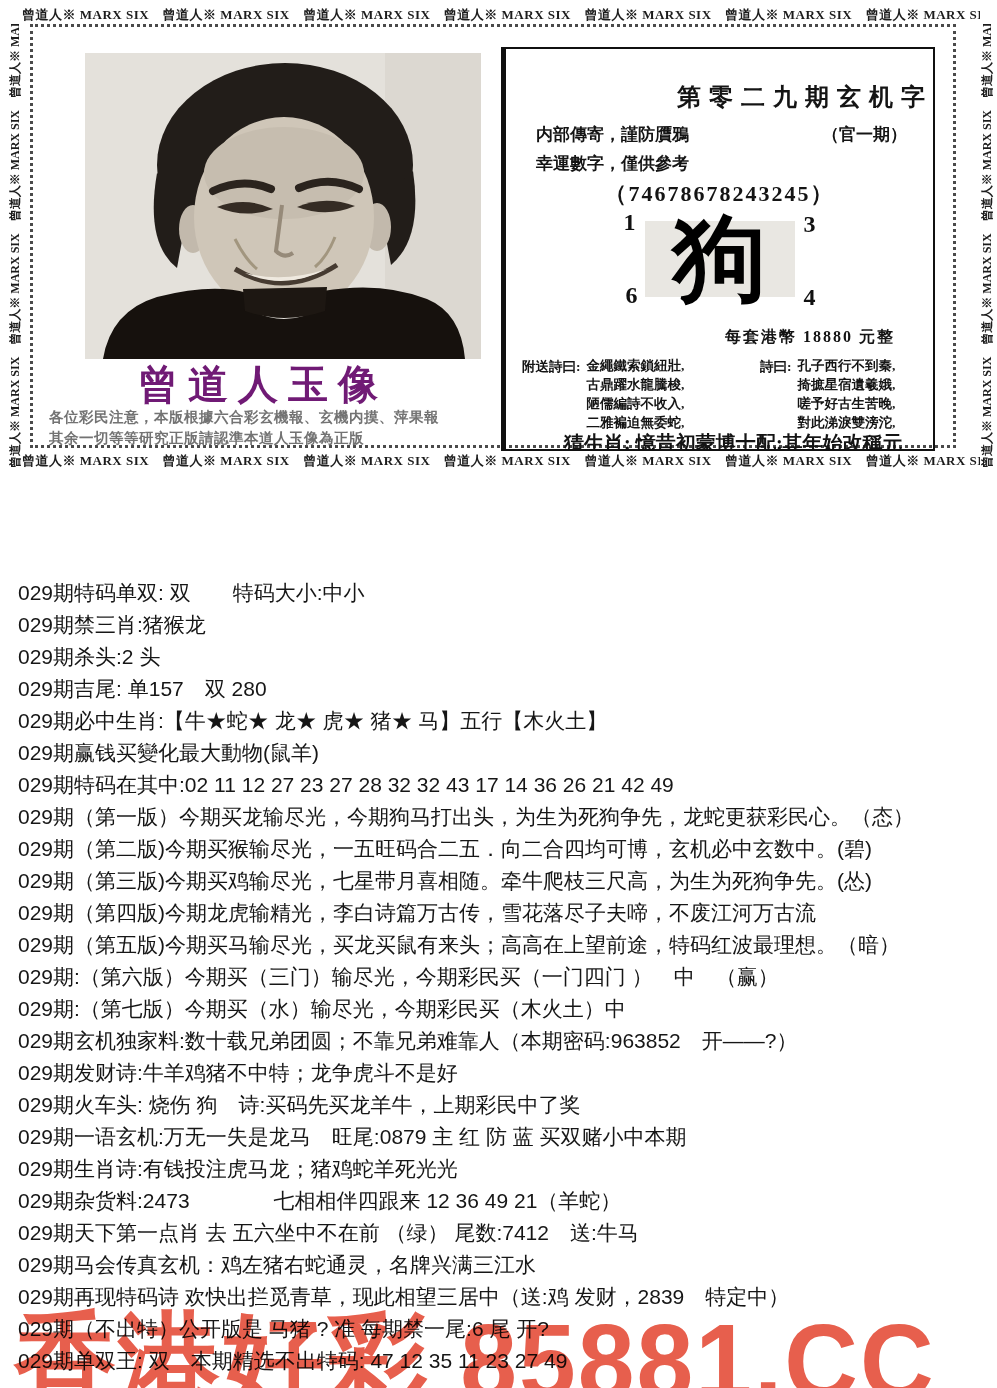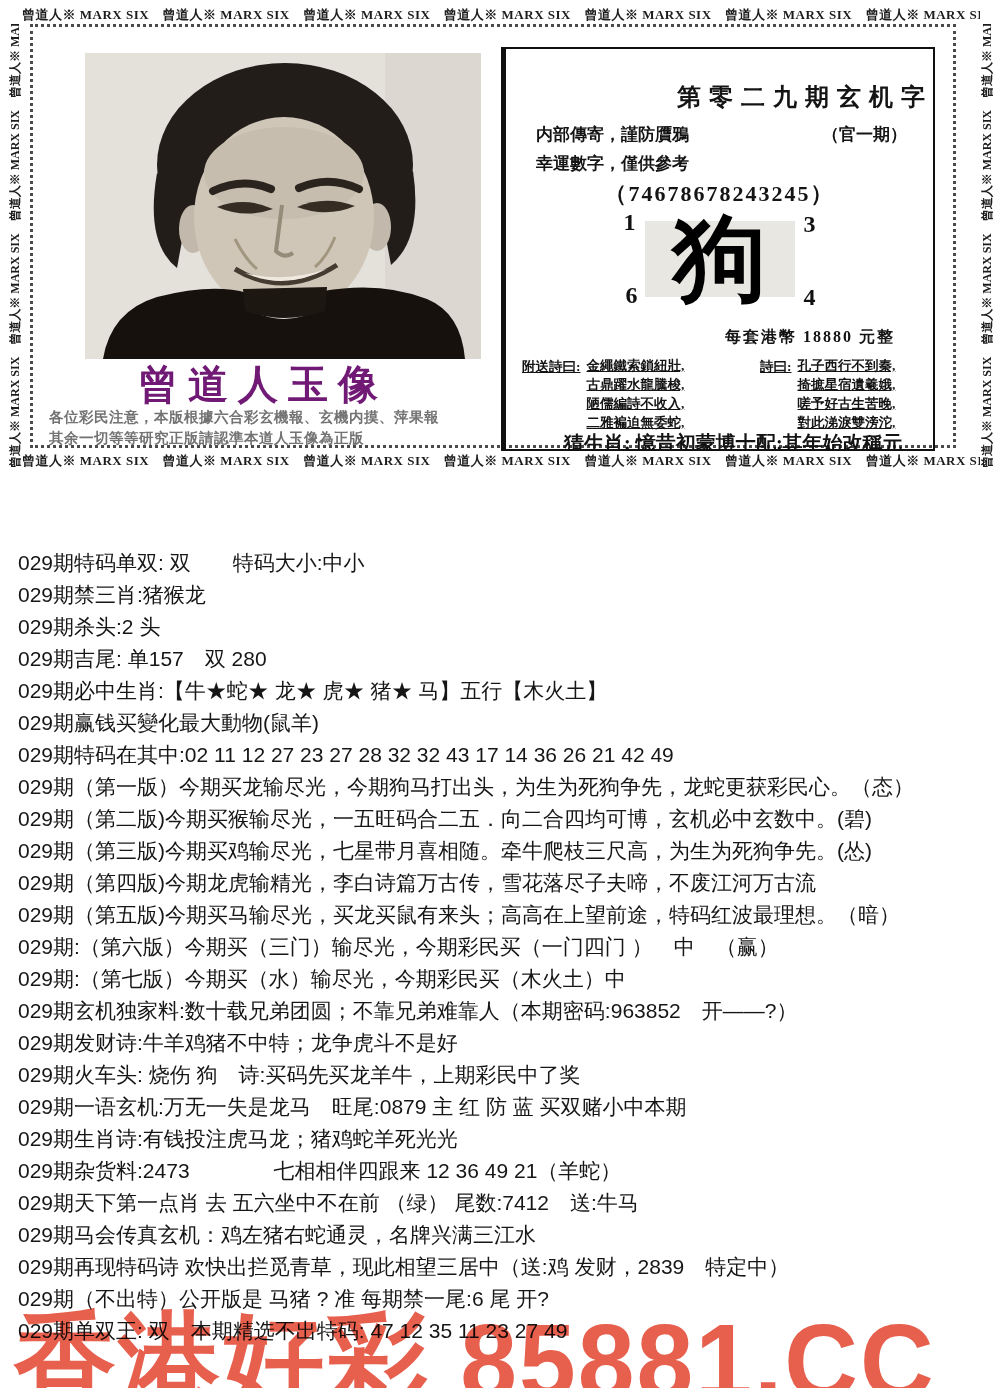--- a/index.html
+++ b/index.html
@@ -51,30 +51,30 @@
   .mbox-sub2{margin:6px 0 0 30px;font-size:17px;font-weight:700;}
   .mbox-digits{margin-top:4px;text-align:center;font-size:22px;font-weight:700;letter-spacing:2px;}
   .zodiac-wrap{position:relative;width:200px;height:96px;margin:2px auto 0;}
   .zodiac-bg{position:absolute;left:25px;top:10px;width:150px;height:76px;background:#e9e7e2;}
   .zodiac-char{position:absolute;left:0;top:0;width:100%;text-align:center;
     font-size:94px;line-height:96px;font-weight:700;color:#000;}
   .znum{position:absolute;font:700 24px "Liberation Serif",serif;color:#111;}
   .znum.tl{left:4px;top:-2px}.znum.tr{right:4px;top:0}
   .znum.bl{left:6px;bottom:-2px}.znum.br{right:4px;bottom:-4px}
   .mbox-price{margin:20px 38px 0 0;text-align:right;font-size:16px;font-weight:700;letter-spacing:2px;}
-  .poems{display:flex;margin:8px 8px 0 16px;text-decoration:underline;}
+  .poems{display:flex;margin:8px 8px 0 16px;}
   .poem{display:flex;font-size:13.5px;font-weight:700;line-height:19px;}
   .poem .label{white-space:nowrap;padding-top:1px;}
   .poem .lines{padding-left:6px;white-space:nowrap;}
   .poem.left{width:238px;}
   .guess-row{display:flex;justify-content:space-between;margin:2px 26px 0 58px;
     font-size:20px;font-weight:700;line-height:19px;}
   .guess-row.second{justify-content:flex-start;margin-left:86px;}
   
-  .blines{position:absolute;left:18px;top:552px;width:976px;}
+  .blines{position:absolute;left:18px;top:582px;width:976px;}
   .bline{font-size:21px;line-height:22px;margin-bottom:10px;white-space:nowrap;overflow:hidden;color:#161616;}
   
   .watermark{
     position:absolute;left:14px;top:1292px;width:1000px;
     font:700 102px "Liberation Sans",sans-serif;color:#e23b25;
     opacity:.82;mix-blend-mode:multiply;white-space:nowrap;letter-spacing:2px;
     transform:scaleY(1.04);transform-origin:top left;
   }
 </style>
 </head>

